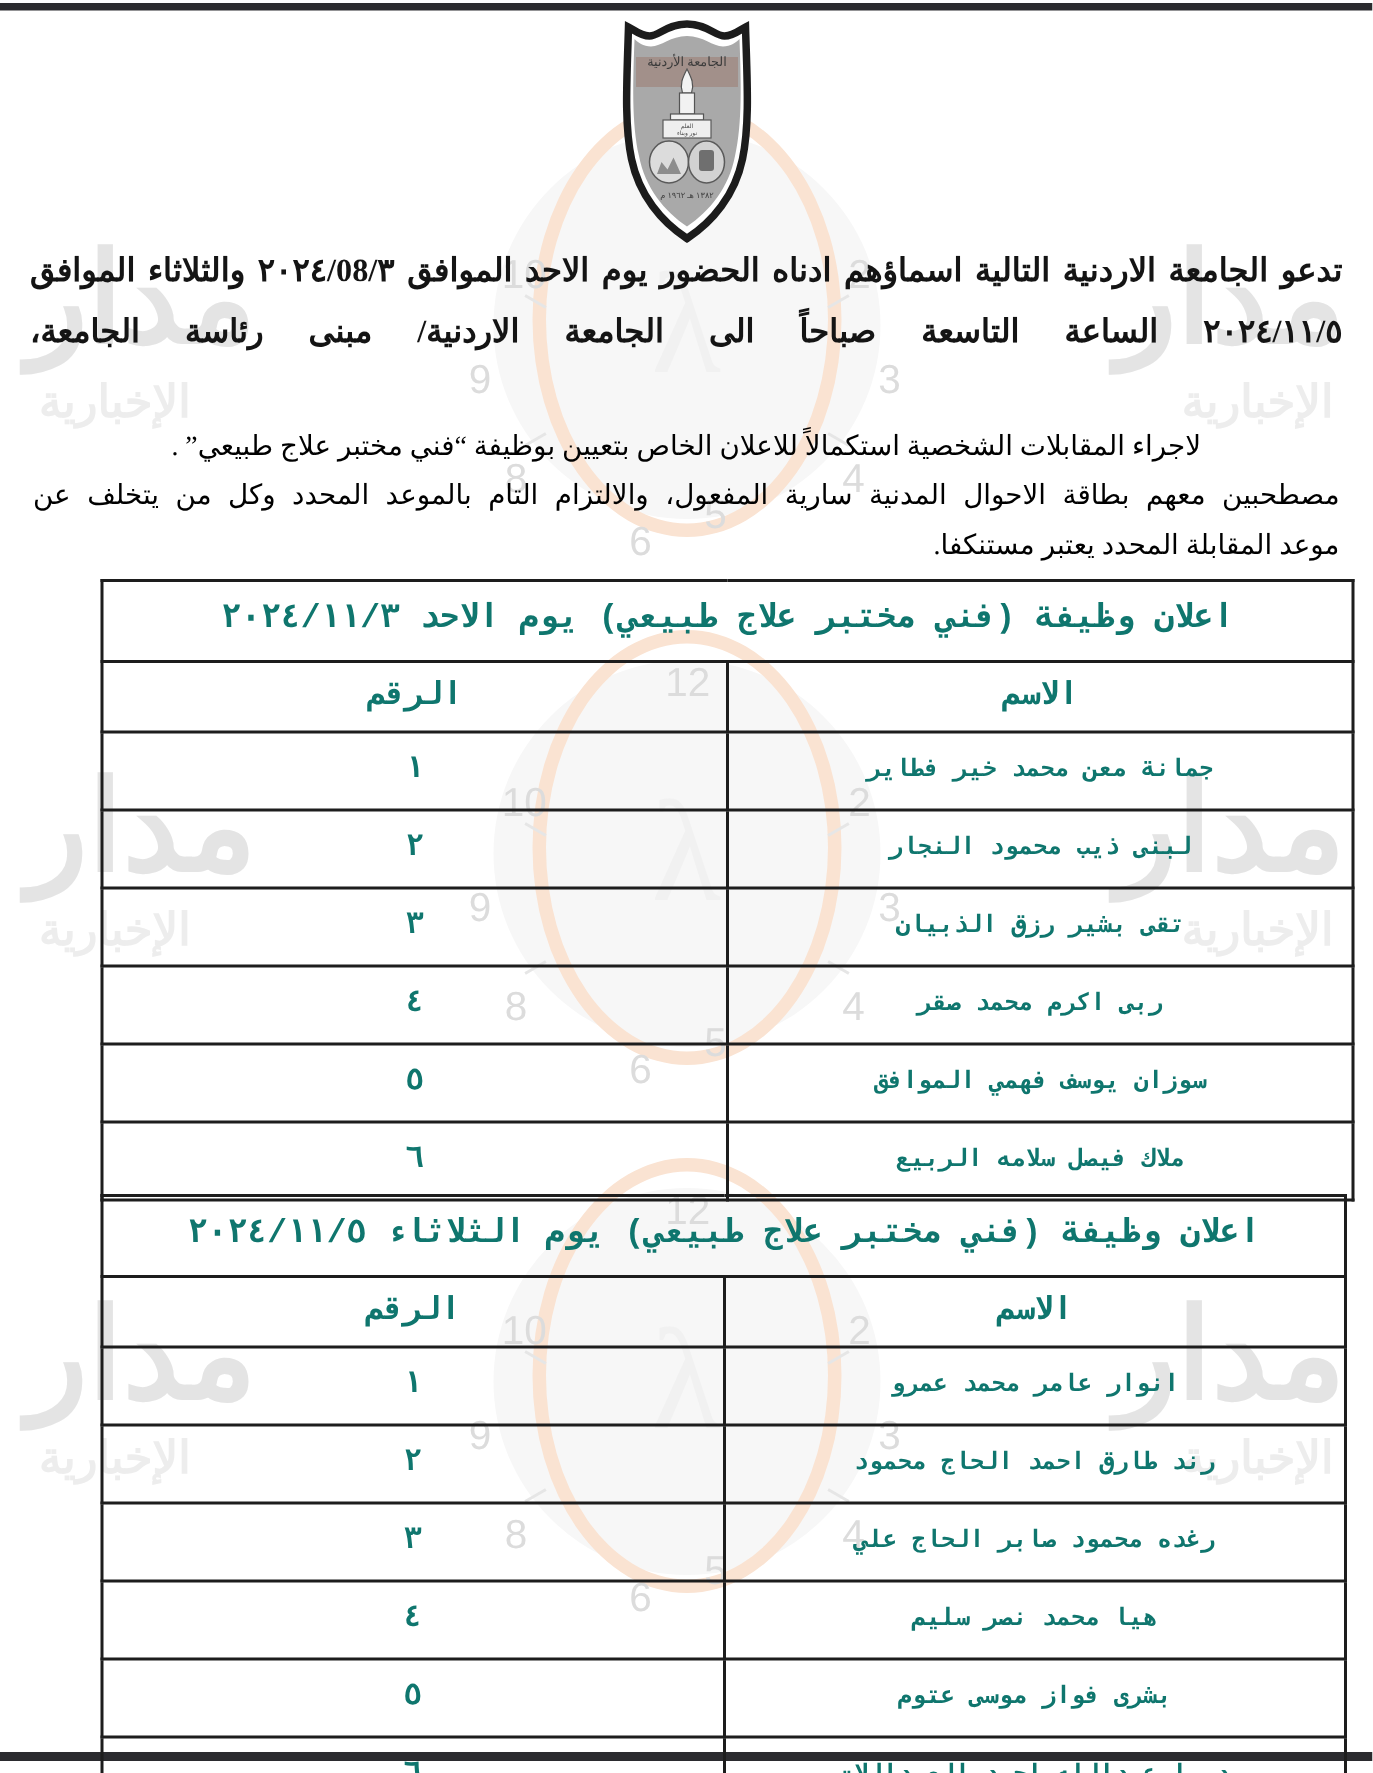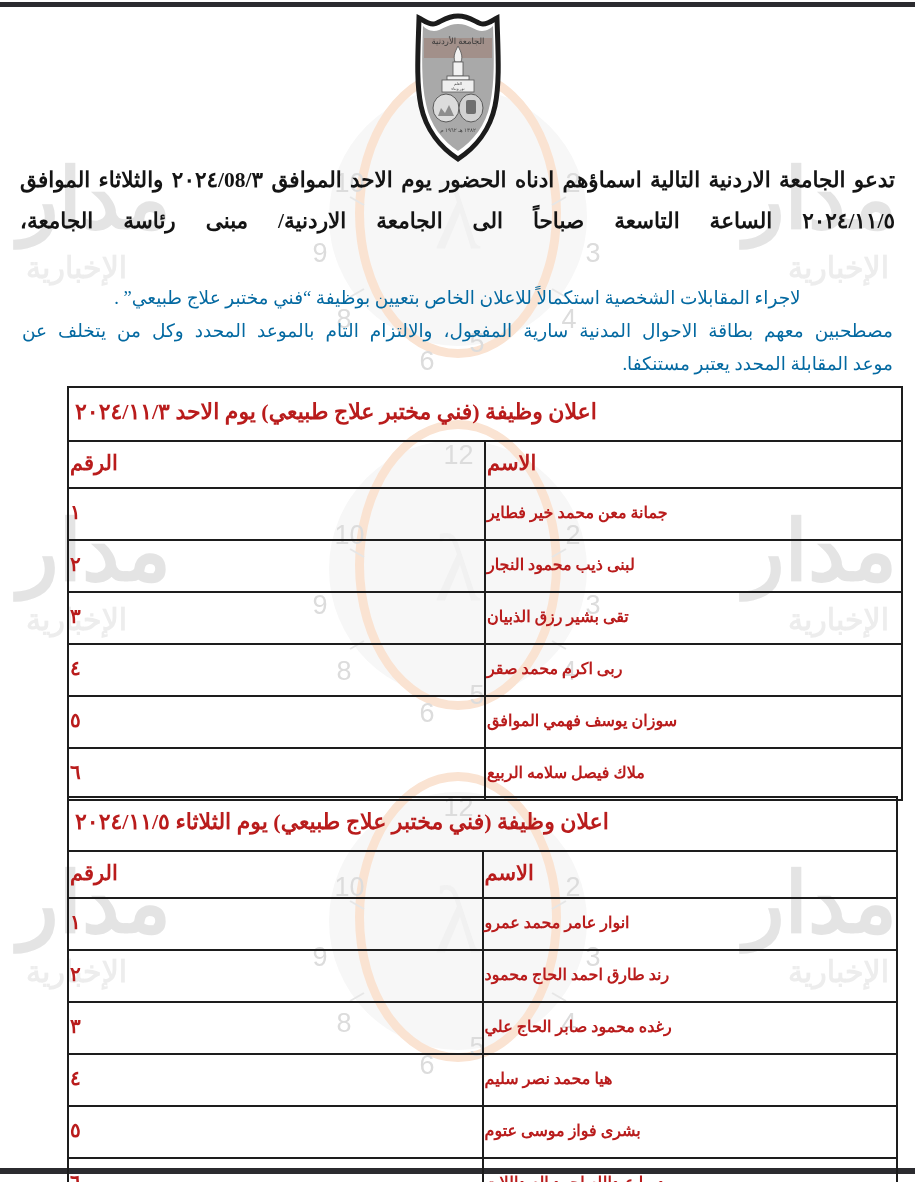--- a/index.html
+++ b/index.html
@@ -152,41 +152,42 @@
     text-align-last: justify;
     color: #141414;
   }
   .para-block {
     position: absolute;
     top: 282px;
     right: 22px;
     left: 22px;
     font-size: 18.5px;
     line-height: 33px;
-    color: #0369a1;
+    color: #000000;
     text-align: justify;
   }
   .para-line-1 { text-align: center; }
   .para-line-2 { text-align: justify; text-align-last: justify; }
   .para-line-3 { text-align: right; }
 
   
   .tbl {
     position: absolute;
     border-collapse: collapse;
     table-layout: fixed;
     background: transparent;
   }
   .tbl td {
     border: 2px solid #1d1d1d;
     background: transparent;
-    text-align: left;
+    text-align: center;
     vertical-align: middle;
     font-weight: 700;
-    color: #b91c1c;
+    color: #0f766e;
+    font-family: Liberation Mono, monospace;
   }
   .tbl .tbl-title {
     font-size: 22px;
     padding: 4px 6px 8px;
     height: 40px;
     font-weight: 700;
   }
   .tbl .col-head {
     font-size: 21px;
     height: 40px;

